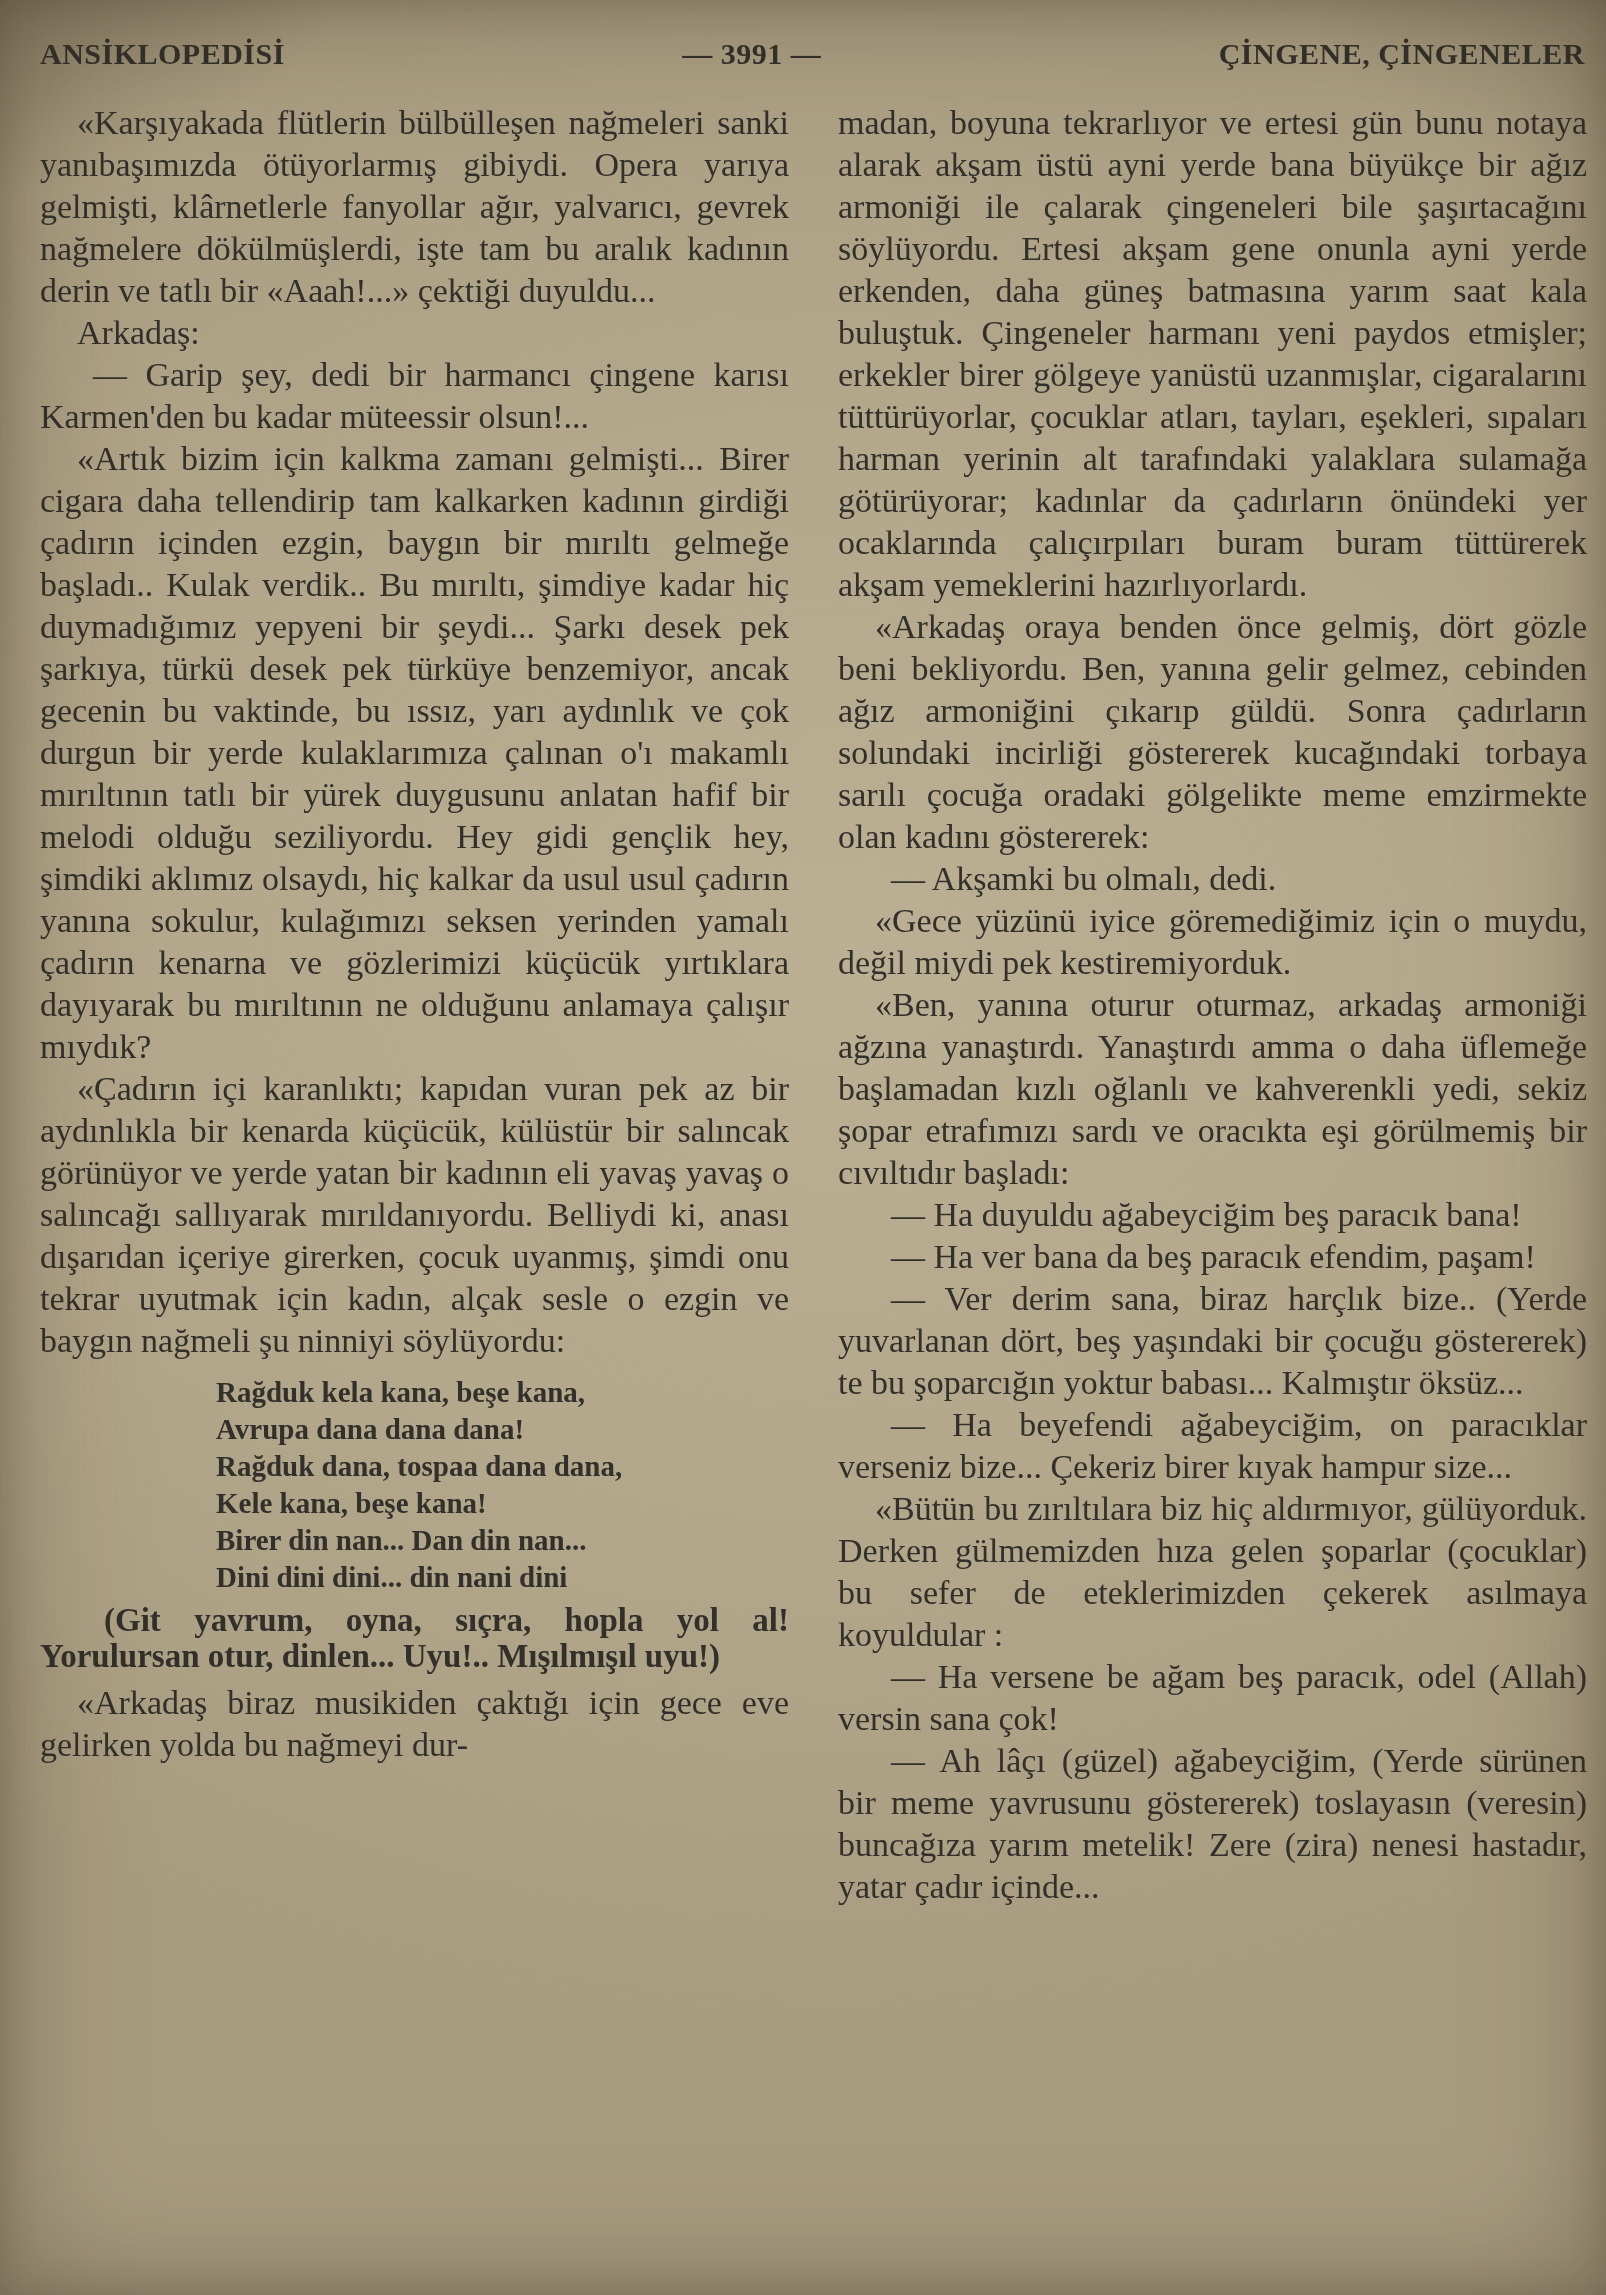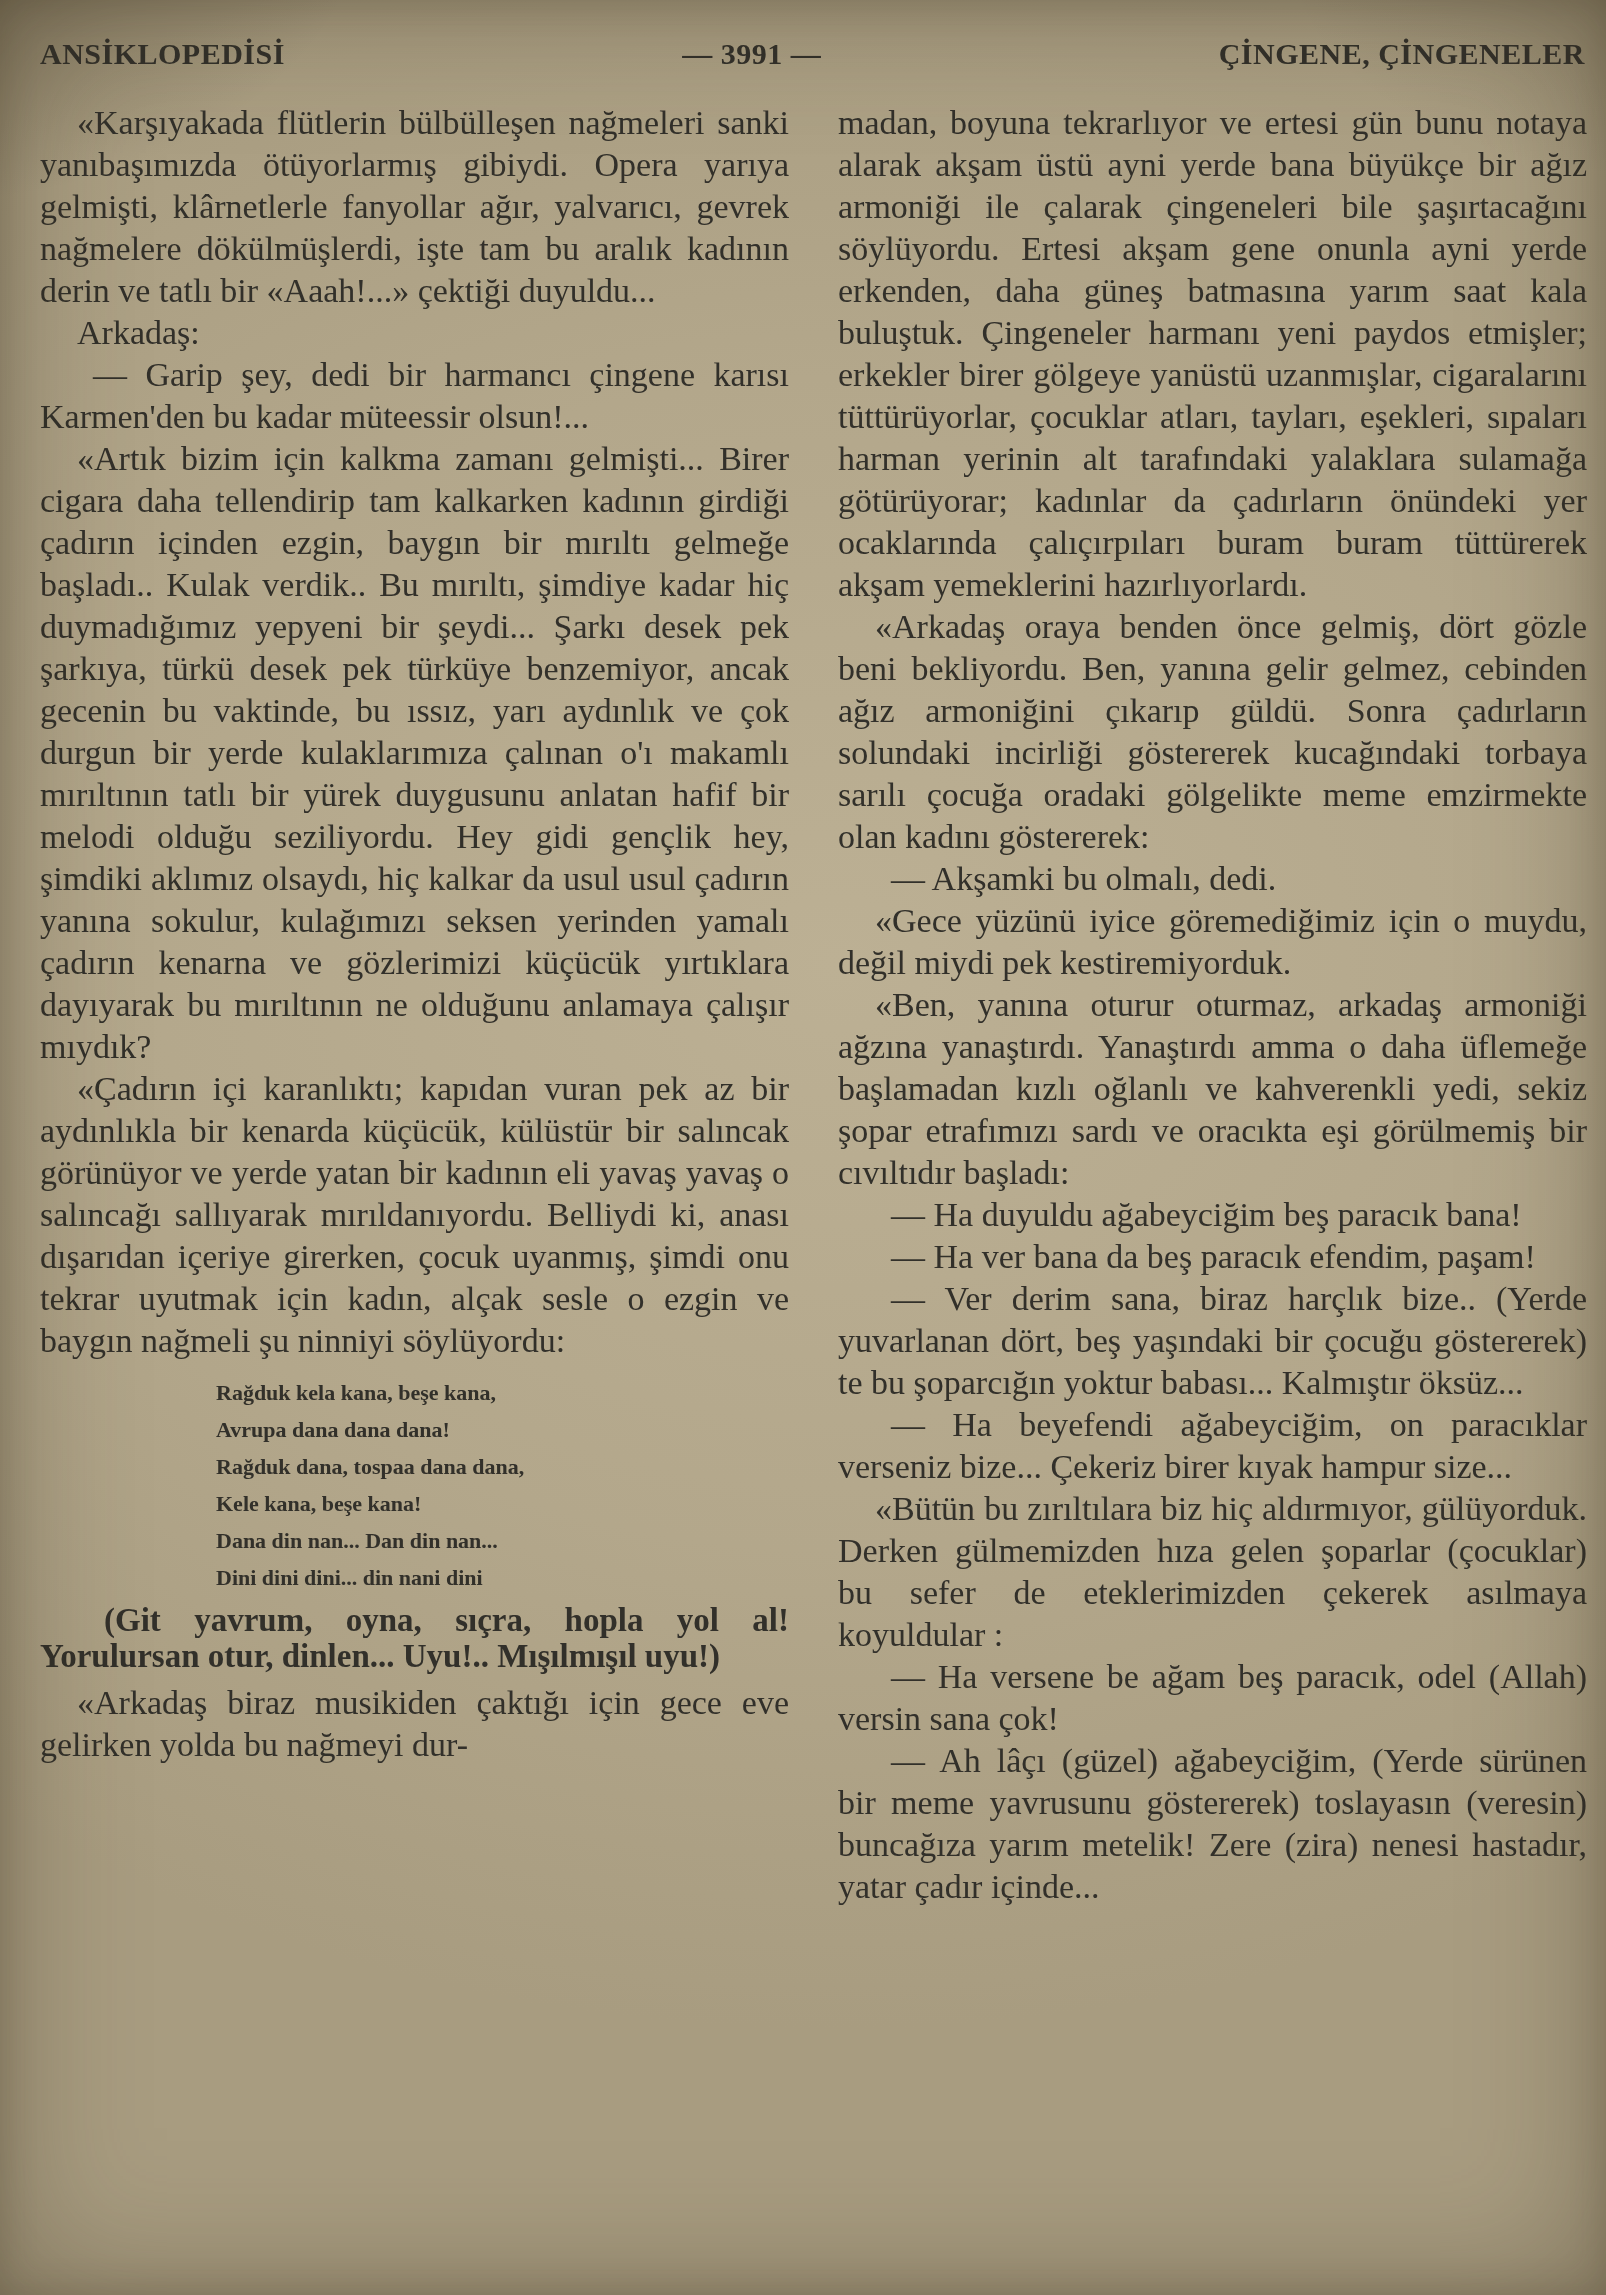--- a/index.html
+++ b/index.html
@@ -59,21 +59,21 @@
   .para.dialog { text-indent: 53px; }
   .para.note {
     font-weight: bold;
     font-size: 33px;
     line-height: 36px;
     text-indent: 64px;
     margin: 3.2px 0 7.5px 0;
   }
   .verse {
     font-weight: bold;
-    font-size: 22px;
+    font-size: 29px;
     line-height: 37px;
     padding-left: 176px;
     margin: 11.7px 0 6.4px 0;
     text-align: left;
   }
   .verse-line { white-space: nowrap; }
 </style>
 </head>
 <body>
 
@@ -88,21 +88,21 @@
         <p class="para indent">«Karşıyakada flütlerin bülbülleşen nağmeleri sanki yanıbaşımızda ötüyorlarmış gibiydi. Opera yarıya gelmişti, klârnetlerle fanyollar ağır, yalvarıcı, gevrek nağmelere dökülmüşlerdi, işte tam bu aralık kadının derin ve tatlı bir «Aaah!...» çektiği duyuldu...</p>
         <p class="para indent">Arkadaş:</p>
         <p class="para dialog">— Garip şey, dedi bir harmancı çingene karısı Karmen'den bu kadar müteessir olsun!...</p>
         <p class="para indent">«Artık bizim için kalkma zamanı gelmişti... Birer cigara daha tellendirip tam kalkarken kadının girdiği çadırın içinden ezgin, baygın bir mırıltı gelmeğe başladı.. Kulak verdik.. Bu mırıltı, şimdiye kadar hiç duymadığımız yepyeni bir şeydi... Şarkı desek pek şarkıya, türkü desek pek türküye benzemiyor, ancak gecenin bu vaktinde, bu ıssız, yarı aydınlık ve çok durgun bir yerde kulaklarımıza çalınan o'ı makamlı mırıltının tatlı bir yürek duygusunu anlatan hafif bir melodi olduğu seziliyordu. Hey gidi gençlik hey, şimdiki aklımız olsaydı, hiç kalkar da usul usul çadırın yanına sokulur, kulağımızı seksen yerinden yamalı çadırın kenarna ve gözlerimizi küçücük yırtıklara dayıyarak bu mırıltının ne olduğunu anlamaya çalışır mıydık?</p>
         <p class="para indent">«Çadırın içi karanlıktı; kapıdan vuran pek az bir aydınlıkla bir kenarda küçücük, külüstür bir salıncak görünüyor ve yerde yatan bir kadının eli yavaş yavaş o salıncağı sallıyarak mırıldanıyordu. Belliydi ki, anası dışarıdan içeriye girerken, çocuk uyanmış, şimdi onu tekrar uyutmak için kadın, alçak sesle o ezgin ve baygın nağmeli şu ninniyi söylüyordu:</p>
         <div class="verse">
           <div class="verse-line">Rağduk kela kana, beşe kana,</div>
           <div class="verse-line">Avrupa dana dana dana!</div>
           <div class="verse-line">Rağduk dana, tospaa dana dana,</div>
           <div class="verse-line">Kele kana, beşe kana!</div>
-          <div class="verse-line">Dana din nan... Dan din nan...</div>
+          <div class="verse-line">Birer din nan... Dan din nan...</div>
           <div class="verse-line">Dini dini dini... din nani dini</div>
         </div>
         <p class="para note">(Git yavrum, oyna, sıçra, hopla yol al! Yorulursan otur, dinlen... Uyu!.. Mışılmışıl uyu!)</p>
         <p class="para indent">«Arkadaş biraz musikiden çaktığı için gece eve gelirken yolda bu nağmeyi dur-</p>
       </div>
     <div class="col">
         <p class="para flush">madan, boyuna tekrarlıyor ve ertesi gün bunu notaya alarak akşam üstü ayni yerde bana büyükçe bir ağız armoniği ile çalarak çingeneleri bile şaşırtacağını söylüyordu. Ertesi akşam gene onunla ayni yerde erkenden, daha güneş batmasına yarım saat kala buluştuk. Çingeneler harmanı yeni paydos etmişler; erkekler birer gölgeye yanüstü uzanmışlar, cigaralarını tüttürüyorlar, çocuklar atları, tayları, eşekleri, sıpaları harman yerinin alt tarafındaki yalaklara sulamağa götürüyorar; kadınlar da çadırların önündeki yer ocaklarında çalıçırpıları buram buram tüttürerek akşam yemeklerini hazırlıyorlardı.</p>
         <p class="para indent">«Arkadaş oraya benden önce gelmiş, dört gözle beni bekliyordu. Ben, yanına gelir gelmez, cebinden ağız armoniğini çıkarıp güldü. Sonra çadırların solundaki incirliği göstererek kucağındaki torbaya sarılı çocuğa oradaki gölgelikte meme emzirmekte olan kadını göstererek:</p>
         <p class="para dialog">— Akşamki bu olmalı, dedi.</p>
         <p class="para indent">«Gece yüzünü iyice göremediğimiz için o muydu, değil miydi pek kestiremiyorduk.</p>

